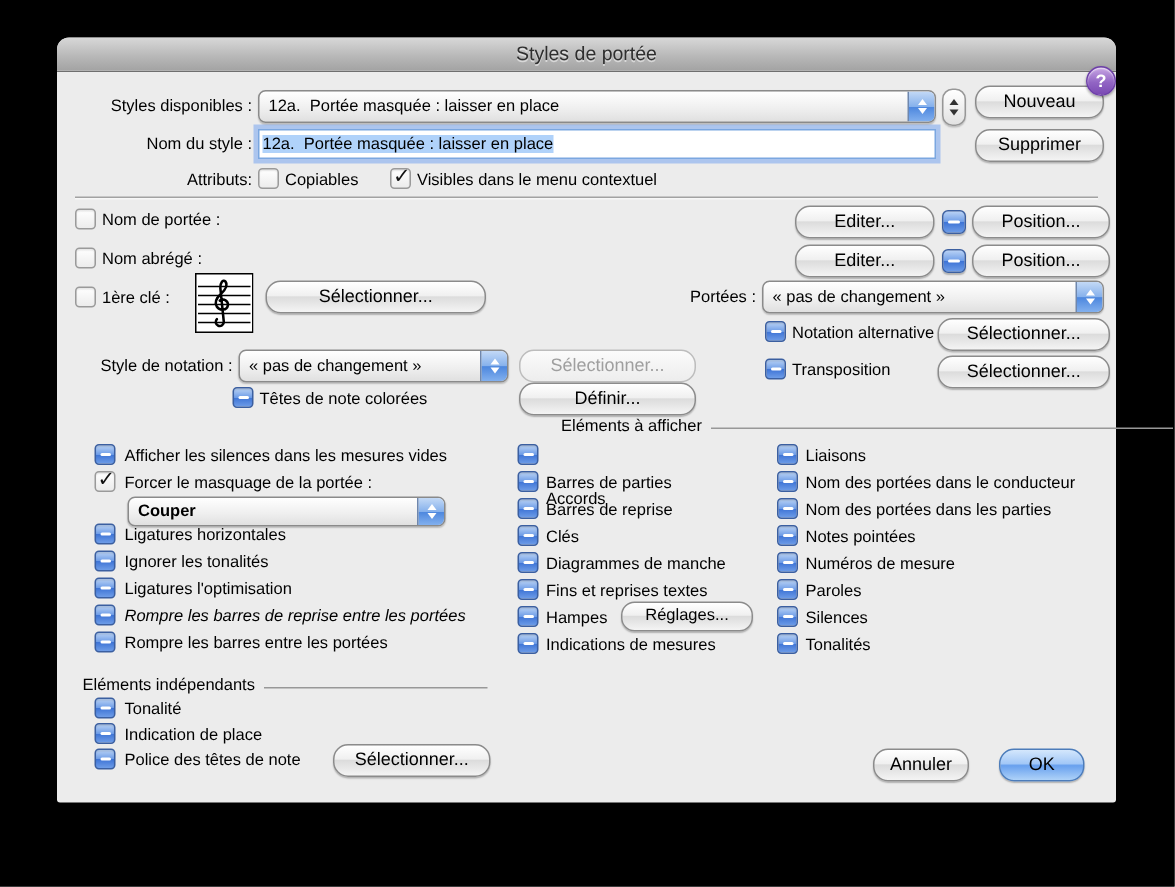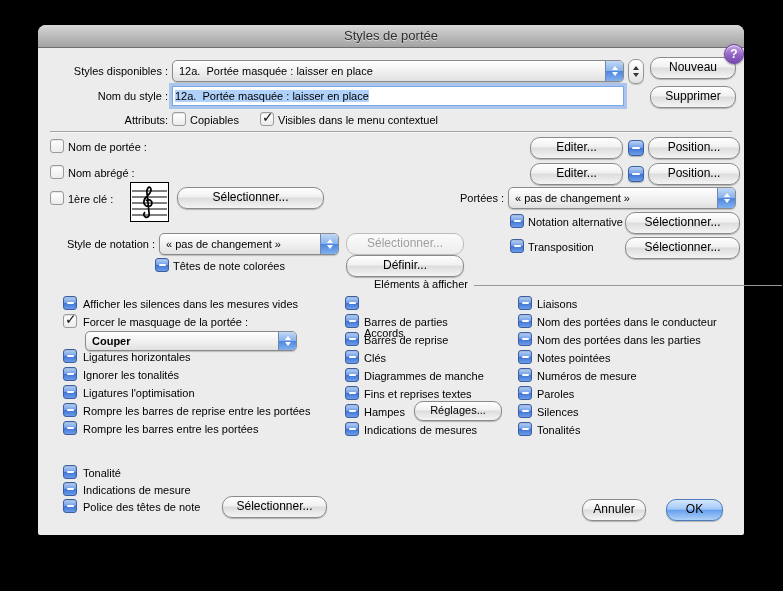--- a/index.html
+++ b/index.html
@@ -166,21 +166,21 @@
         <i class="tri dn"></i>
       </span>
   </div>
   <span class="cb dash" style="left:25px;top:324px;"></span>
   <div class="abs lbl" style="left:45px;top:325px;">Ligatures horizontales</div>
   <span class="cb dash" style="left:25px;top:342px;"></span>
   <div class="abs lbl" style="left:45px;top:343px;">Ignorer les tonalités</div>
   <span class="cb dash" style="left:25px;top:360px;"></span>
   <div class="abs lbl" style="left:45px;top:361px;">Ligatures l'optimisation</div>
   <span class="cb dash" style="left:25px;top:378px;"></span>
-  <div class="abs lbl" style="left:45px;top:379px;">Rompre les barres de reprise entre les portées</div>
+  <div class="abs lbl" style="left:45px;top:379px;font-style:italic;">Rompre les barres de reprise entre les portées</div>
   <span class="cb dash" style="left:25px;top:396px;"></span>
   <div class="abs lbl" style="left:45px;top:397px;">Rompre les barres entre les portées</div>
 
   <div class="sect" style="left:292px;top:253px;width:408px;padding-left:44px;">
     <span>Eléments à afficher</span>
   </div>
 
   <span class="cb dash" style="left:307px;top:271px;"></span>
   <div class="abs lbl" style="left:326px;top:272px;margin-top:29px;">Accords</div>
   <span class="cb dash" style="left:307px;top:289px;"></span>
@@ -209,24 +209,27 @@
   <div class="abs lbl" style="left:499px;top:326px;">Notes pointées</div>
   <span class="cb dash" style="left:480px;top:343px;"></span>
   <div class="abs lbl" style="left:499px;top:344px;">Numéros de mesure</div>
   <span class="cb dash" style="left:480px;top:361px;"></span>
   <div class="abs lbl" style="left:499px;top:362px;">Paroles</div>
   <span class="cb dash" style="left:480px;top:379px;"></span>
   <div class="abs lbl" style="left:499px;top:380px;">Silences</div>
   <span class="cb dash" style="left:480px;top:397px;"></span>
   <div class="abs lbl" style="left:499px;top:398px;">Tonalités</div>
 
+  <div class="sect" style="left:17px;top:426px;width:270px;">
+    <span>Eléments indépendants</span>
+  </div>
   <span class="cb dash" style="left:25px;top:440px;"></span>
   <div class="abs lbl" style="left:45px;top:441px;">Tonalité</div>
   <span class="cb dash" style="left:25px;top:457px;"></span>
-  <div class="abs lbl" style="left:45px;top:458px;">Indications de mesure</div>
+  <div class="abs lbl" style="left:45px;top:458px;">Indication de place</div>
   <span class="cb dash" style="left:25px;top:474px;"></span>
   <div class="abs lbl" style="left:45px;top:475px;">Police des têtes de note</div>
   <div class="btn" style="left:184px;top:471px;width:103px;">Sélectionner...</div>
 
   <div class="btn" style="left:544px;top:474px;width:62px;">Annuler</div>
   <div class="btn blue" style="left:628px;top:474px;width:55px;">OK</div>
 
 </div>
 
 </body></html>

